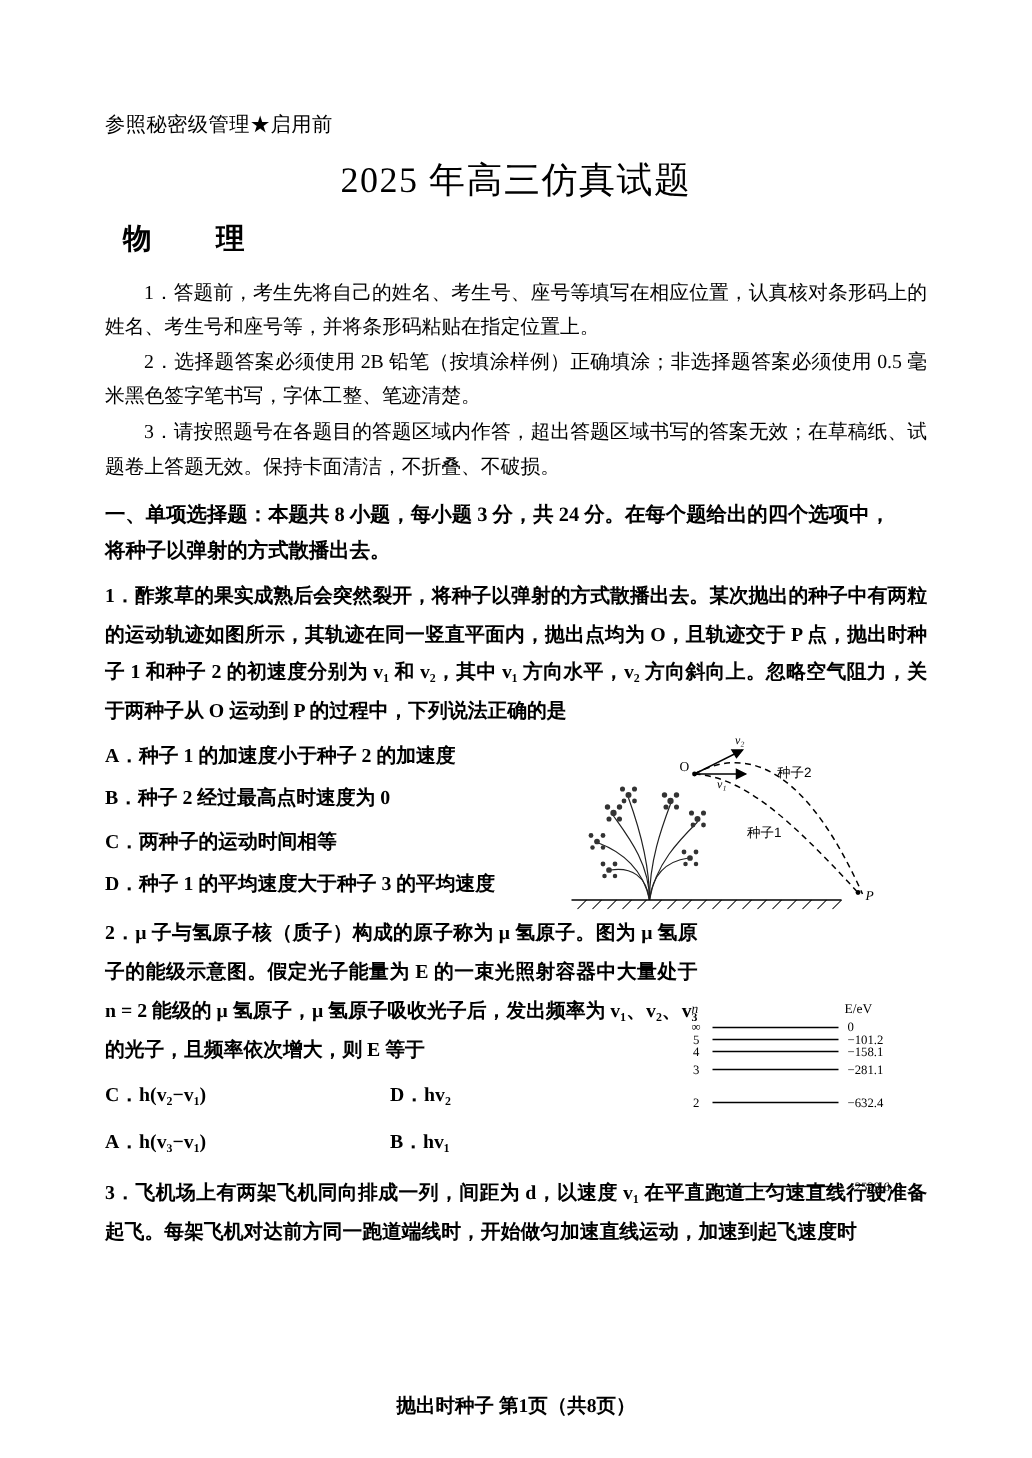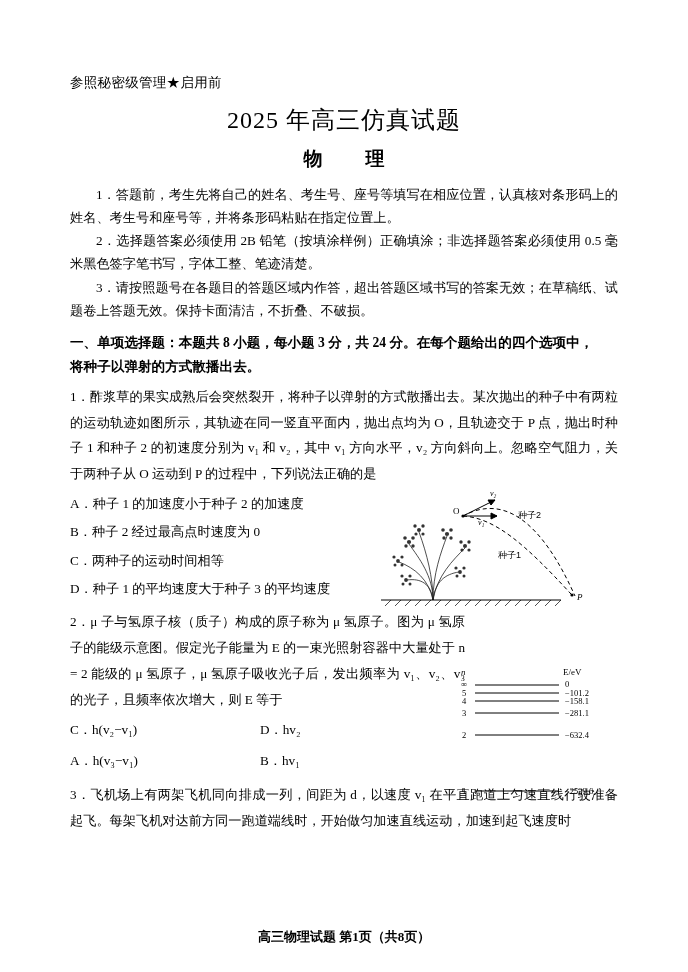--- a/index.html
+++ b/index.html
@@ -34,21 +34,20 @@
     margin-bottom: 12px;
   }
   .doc-title {
     text-align: center;
     font-size: 24px;
     font-weight: normal;
     letter-spacing: 1px;
     margin: 8px 0 10px 0;
   }
   .subject-title {
-    text-align: center;
     font-size: 19px;
     font-weight: bold;
     letter-spacing: 12px;
     margin: 4px 0 12px 0;
     text-indent: 12px;
   }
   .instructions {
     font-size: 13.2px;
     line-height: 1.72;
   }
@@ -63,20 +62,21 @@
     line-height: 1.72;
     margin: 9px 0 4px 0;
     text-indent: 0;
     text-align: justify;
   }
   .q {
     font-size: 13.2px;
     line-height: 1.95;
     text-align: justify;
     margin: 6px 0 0 0;
+    font-weight: bold;
   }
   .q-body {
     text-indent: 0;
   }
   .opts-col {
     margin-top: 3px;
   }
   .opt {
     font-size: 13.2px;
     line-height: 2.15;
@@ -318,17 +318,17 @@
         <text x="110" y="33">−101.2</text>
         <text x="110" y="41">−158.1</text>
         <text x="110" y="53">−281.1</text>
         <text x="110" y="75">−632.4</text>
         <text x="110" y="131">−2529.6</text>
       </g>
     </svg>
   </div>
 
   <div class="footer">
-    <span>高三物理试题</span>
+    <span>抛出时种子</span>
     <span class="pg">第1页（共8页）</span>
   </div>
 
 </div>
 
 </body></html>

